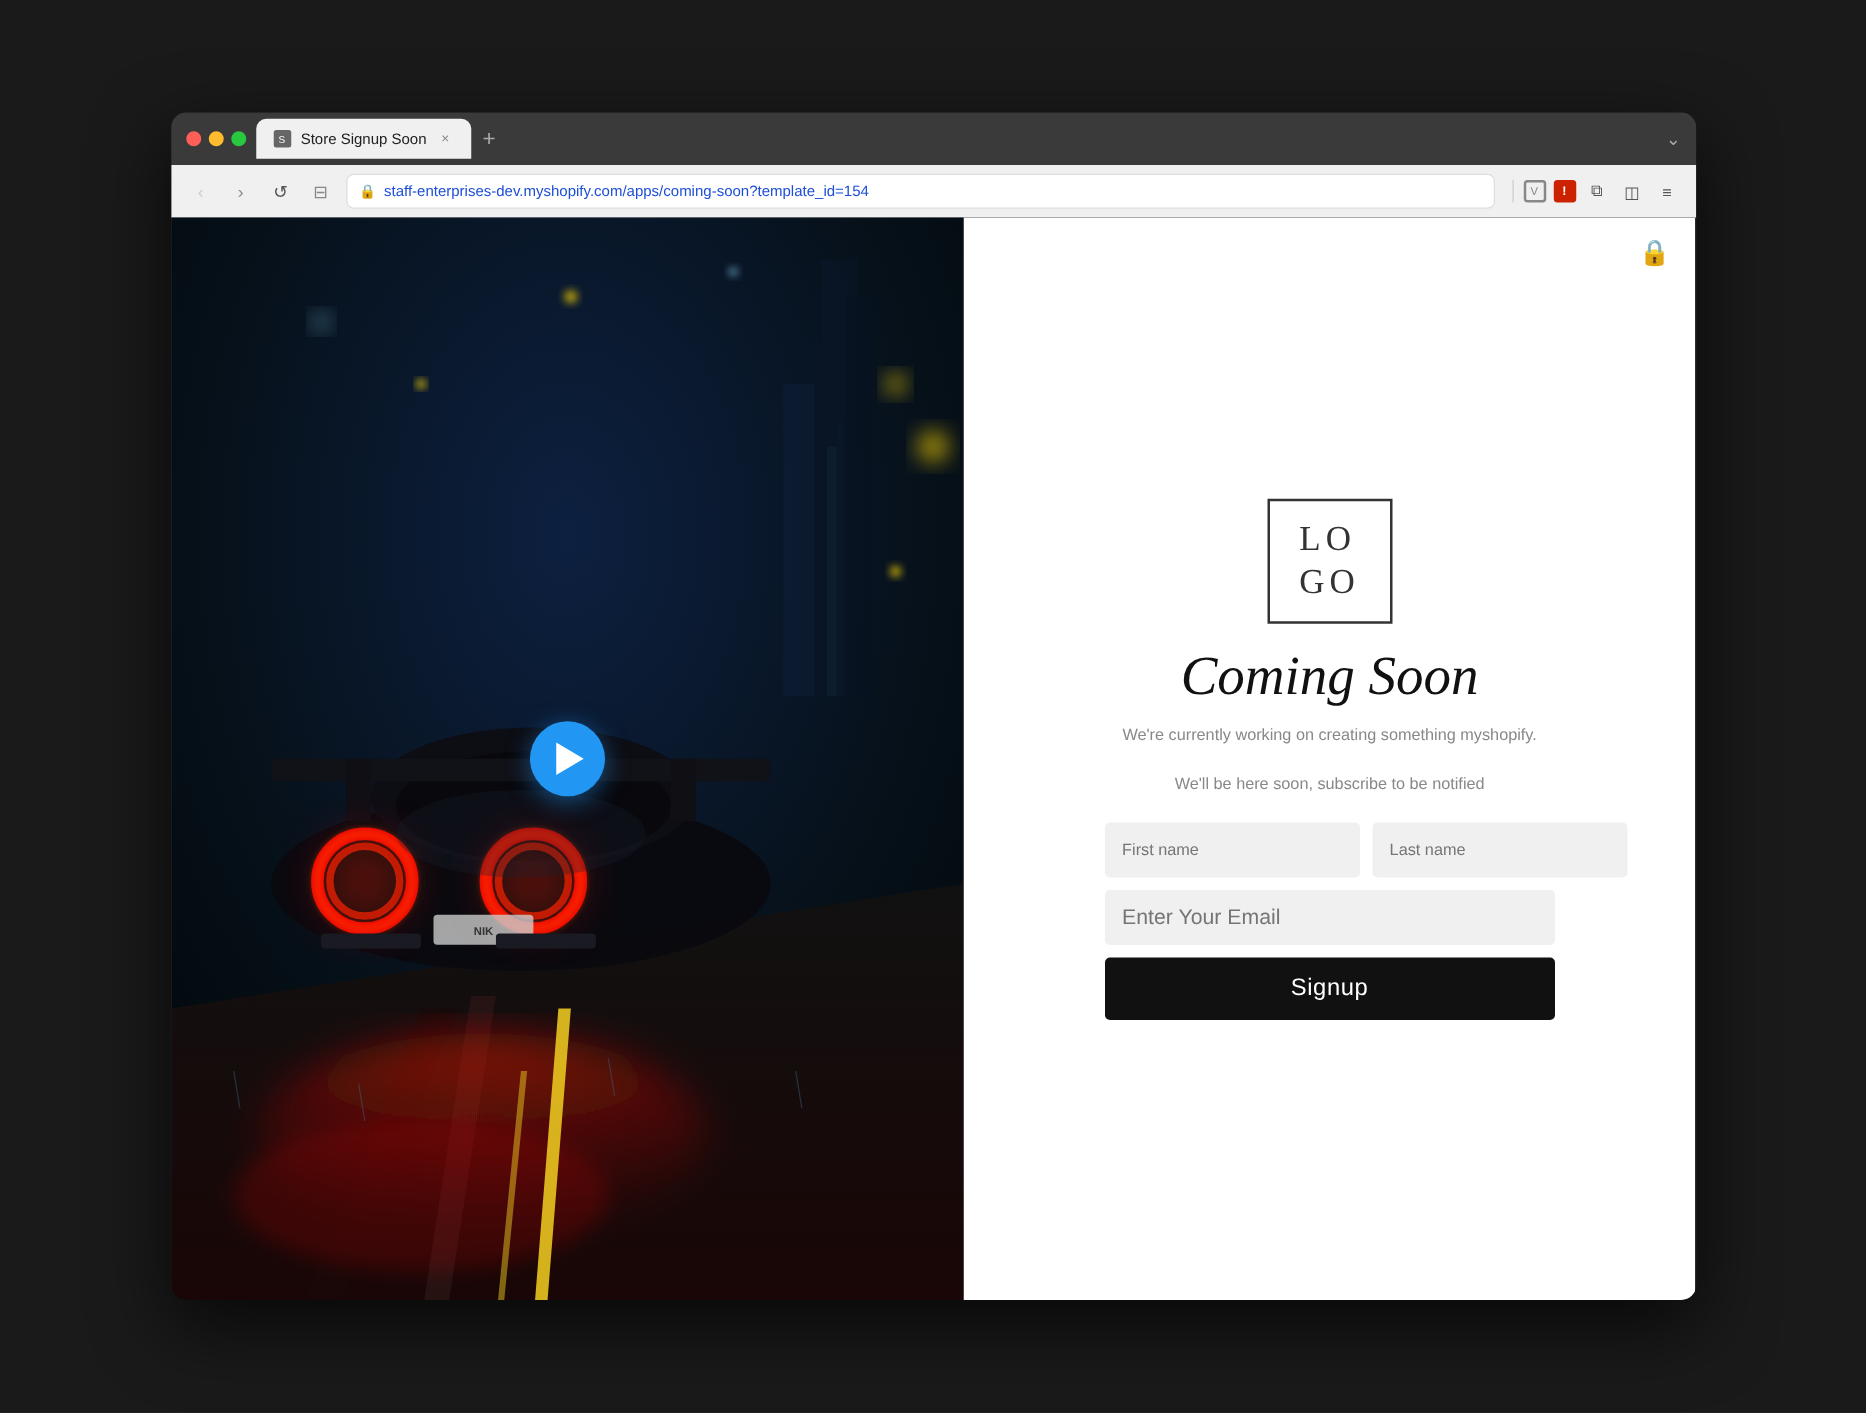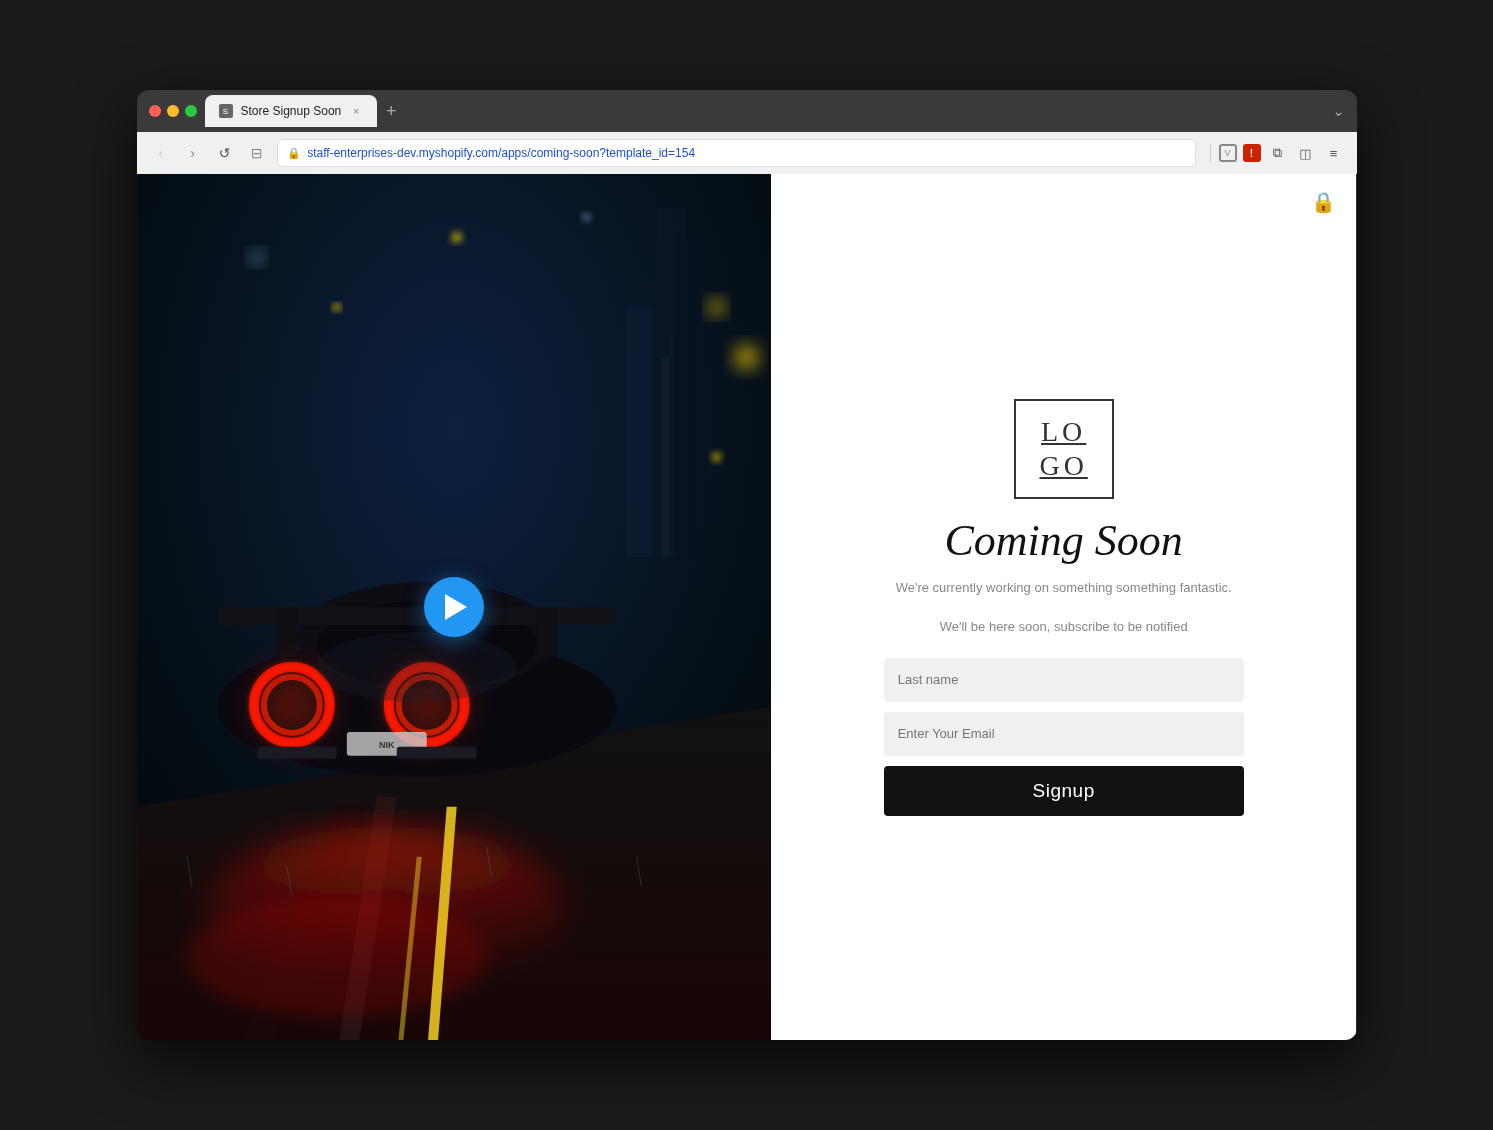--- a/index.html
+++ b/index.html
@@ -292,23 +292,21 @@
       align-items: center;
       justify-content: center;
       margin-bottom: 16px;
     }
     .logo-text-inner {
       font-size: 28px;
       font-weight: 300;
       color: #333;
       letter-spacing: 4px;
       line-height: 1.2;
-      text-align: center;
       font-family: Georgia, serif;
-      text-decoration: underline;
     }
 
     .coming-soon-title {
       font-size: 44px;
       font-weight: 400;
       color: #111;
       margin-bottom: 14px;
       font-family: Georgia, serif;
       font-style: italic;
     }
@@ -341,21 +339,21 @@
       outline: none;
     }
     .form-input-full {
       width: 100%;
       max-width: 360px;
       height: 44px;
       background: #f0f0f0;
       border: none;
       border-radius: 4px;
       padding: 0 14px;
-      font-size: 13px;
+      font-size: 17px;
       color: #999;
       outline: none;
       margin-bottom: 10px;
     }
     .signup-btn {
       width: 100%;
       max-width: 360px;
       height: 50px;
       background: #111;
       color: white;
@@ -547,24 +545,25 @@
       <div class="lock-icon-top">
         <span>🔒</span>
       </div>
 
       <div class="logo-box">
         <div class="logo-text-inner">LO<br>GO</div>
       </div>
 
       <h1 class="coming-soon-title">Coming Soon</h1>
 
-      <p class="subtitle1">We're currently working on something something fantastic.</p>
+      <p class="subtitle1">We're currently working on creating something myshopify.</p>
       <p class="subtitle2">We'll be here soon, subscribe to be notified</p>
 
       <div class="form-row">
+        <input class="form-input" type="text" placeholder="First name" style="">
         <input class="form-input" type="text" placeholder="Last name" style="">
       </div>
 
       <input class="form-input-full" type="email" placeholder="Enter Your Email" style="">
 
       <button class="signup-btn">Signup</button>
     </div>
 
   </div>
 </div>

